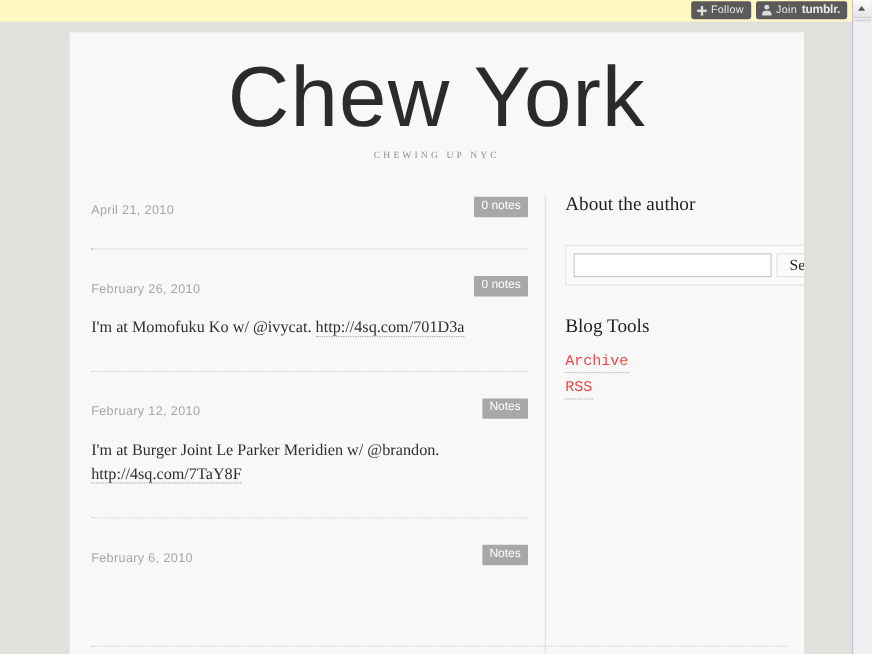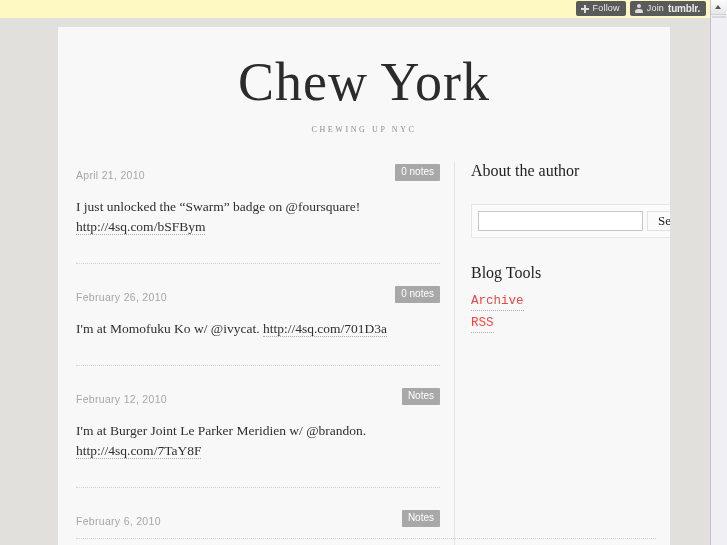--- a/index.html
+++ b/index.html
@@ -127,22 +127,22 @@
     background: #f8f8f8;
     overflow: hidden;
   }
 
   
   #masthead {
     padding-top: 24px;
     text-align: center;
   }
   #blog-title {
-    font-family: Liberation Serif, serif;
-    font-size: 54px;
+    font-family: Liberation Sans, sans-serif;
+    font-size: 71px;
     line-height: 62px;
     color: #2b2b2b;
     letter-spacing: 1px;
     font-weight: normal;
     margin: 0;
   }
   #blog-tagline {
     margin-top: 12px;
     font-family: "Liberation Serif", serif;
     font-size: 8px;
@@ -332,21 +332,20 @@
 
   <div id="columns">
 
     <div id="posts">
 
       <div class="post">
         <div class="post-head">
           <span class="post-date">April 21, 2010</span>
           <span class="notes-badge">0 notes</span>
         </div>
-        <div class="post-body"><span>I just unlocked the “Swarm” badge on @foursquare! </span><a class="post-link" href="#">http://4sq.com/bSFBym</a></div>
       </div>
 
       <div class="post">
         <div class="post-head">
           <span class="post-date">February 26, 2010</span>
           <span class="notes-badge">0 notes</span>
         </div>
         <div class="post-body"><span>I'm at Momofuku Ko w/ @ivycat. </span><a class="post-link" href="#">http://4sq.com/701D3a</a></div>
       </div>
 

